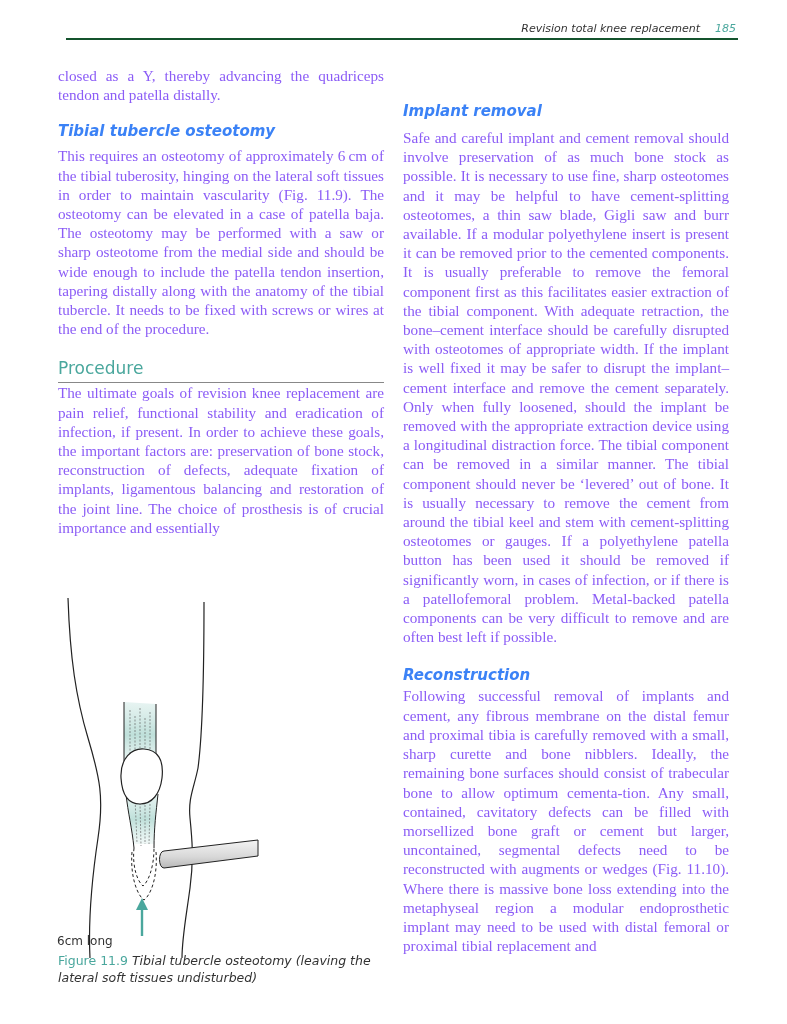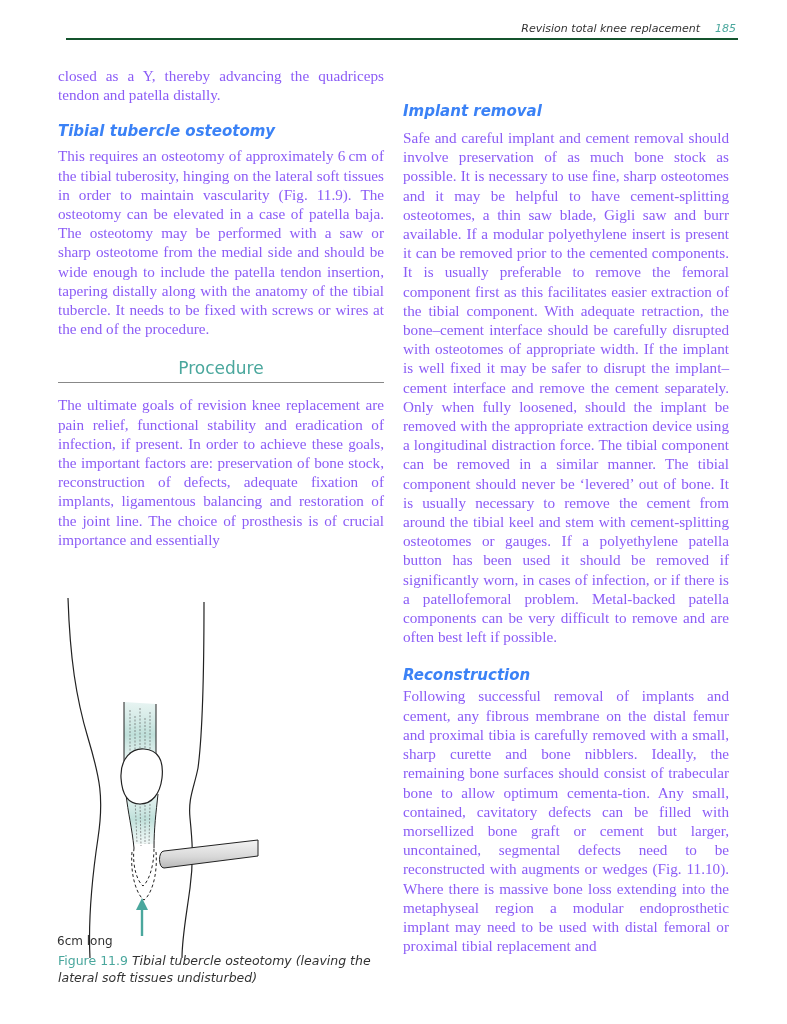--- a/index.html
+++ b/index.html
@@ -59,21 +59,21 @@
   <span class="title">Revision total knee replacement</span>
   <span class="pagenum">185</span>
 </div>
 
 <div class="col col-left">
   <p class="body">closed as a Y, thereby advancing the quadriceps tendon and patella distally.</p>
 
   <h3 class="sub-heading" style="margin-top:18px; margin-bottom:6px;">Tibial tubercle osteotomy</h3>
   <p class="body">This requires an osteotomy of approximately 6 cm of the tibial tuberosity, hinging on the lateral soft tissues in order to maintain vascularity (Fig. 11.9). The osteotomy can be elevated in a case of patella baja. The osteotomy may be performed with a saw or sharp osteotome from the medial side and should be wide enough to include the patella tendon insertion, tapering distally along with the anatomy of the tibial tubercle. It needs to be fixed with screws or wires at the end of the procedure.</p>
 
-  <h2 class="section-heading" style="margin-top:20px; margin-bottom:12px;text-align:center;">Procedure</h2>
+  <h2 class="section-heading" style="margin-top:20px; margin-bottom:0;">Procedure</h2>
   <p class="body">The ultimate goals of revision knee replacement are pain relief, functional stability and eradication of infection, if present. In order to achieve these goals, the important factors are: preservation of bone stock, reconstruction of defects, adequate fixation of implants, ligamentous balancing and restoration of the joint line. The choice of prosthesis is of crucial importance and essentially</p>
 </div>
 
 <div class="figure">
   <svg width="300" height="360" viewBox="0 0 300 360">
     <defs>
       <linearGradient id="tendonGrad" x1="0" y1="0" x2="0" y2="1">
         <stop offset="0" stop-color="#cfe8e4" stop-opacity="0.5"></stop>
         <stop offset="0.5" stop-color="#bfe0da"></stop>
         <stop offset="1" stop-color="#cfe8e4" stop-opacity="0.3"></stop>

